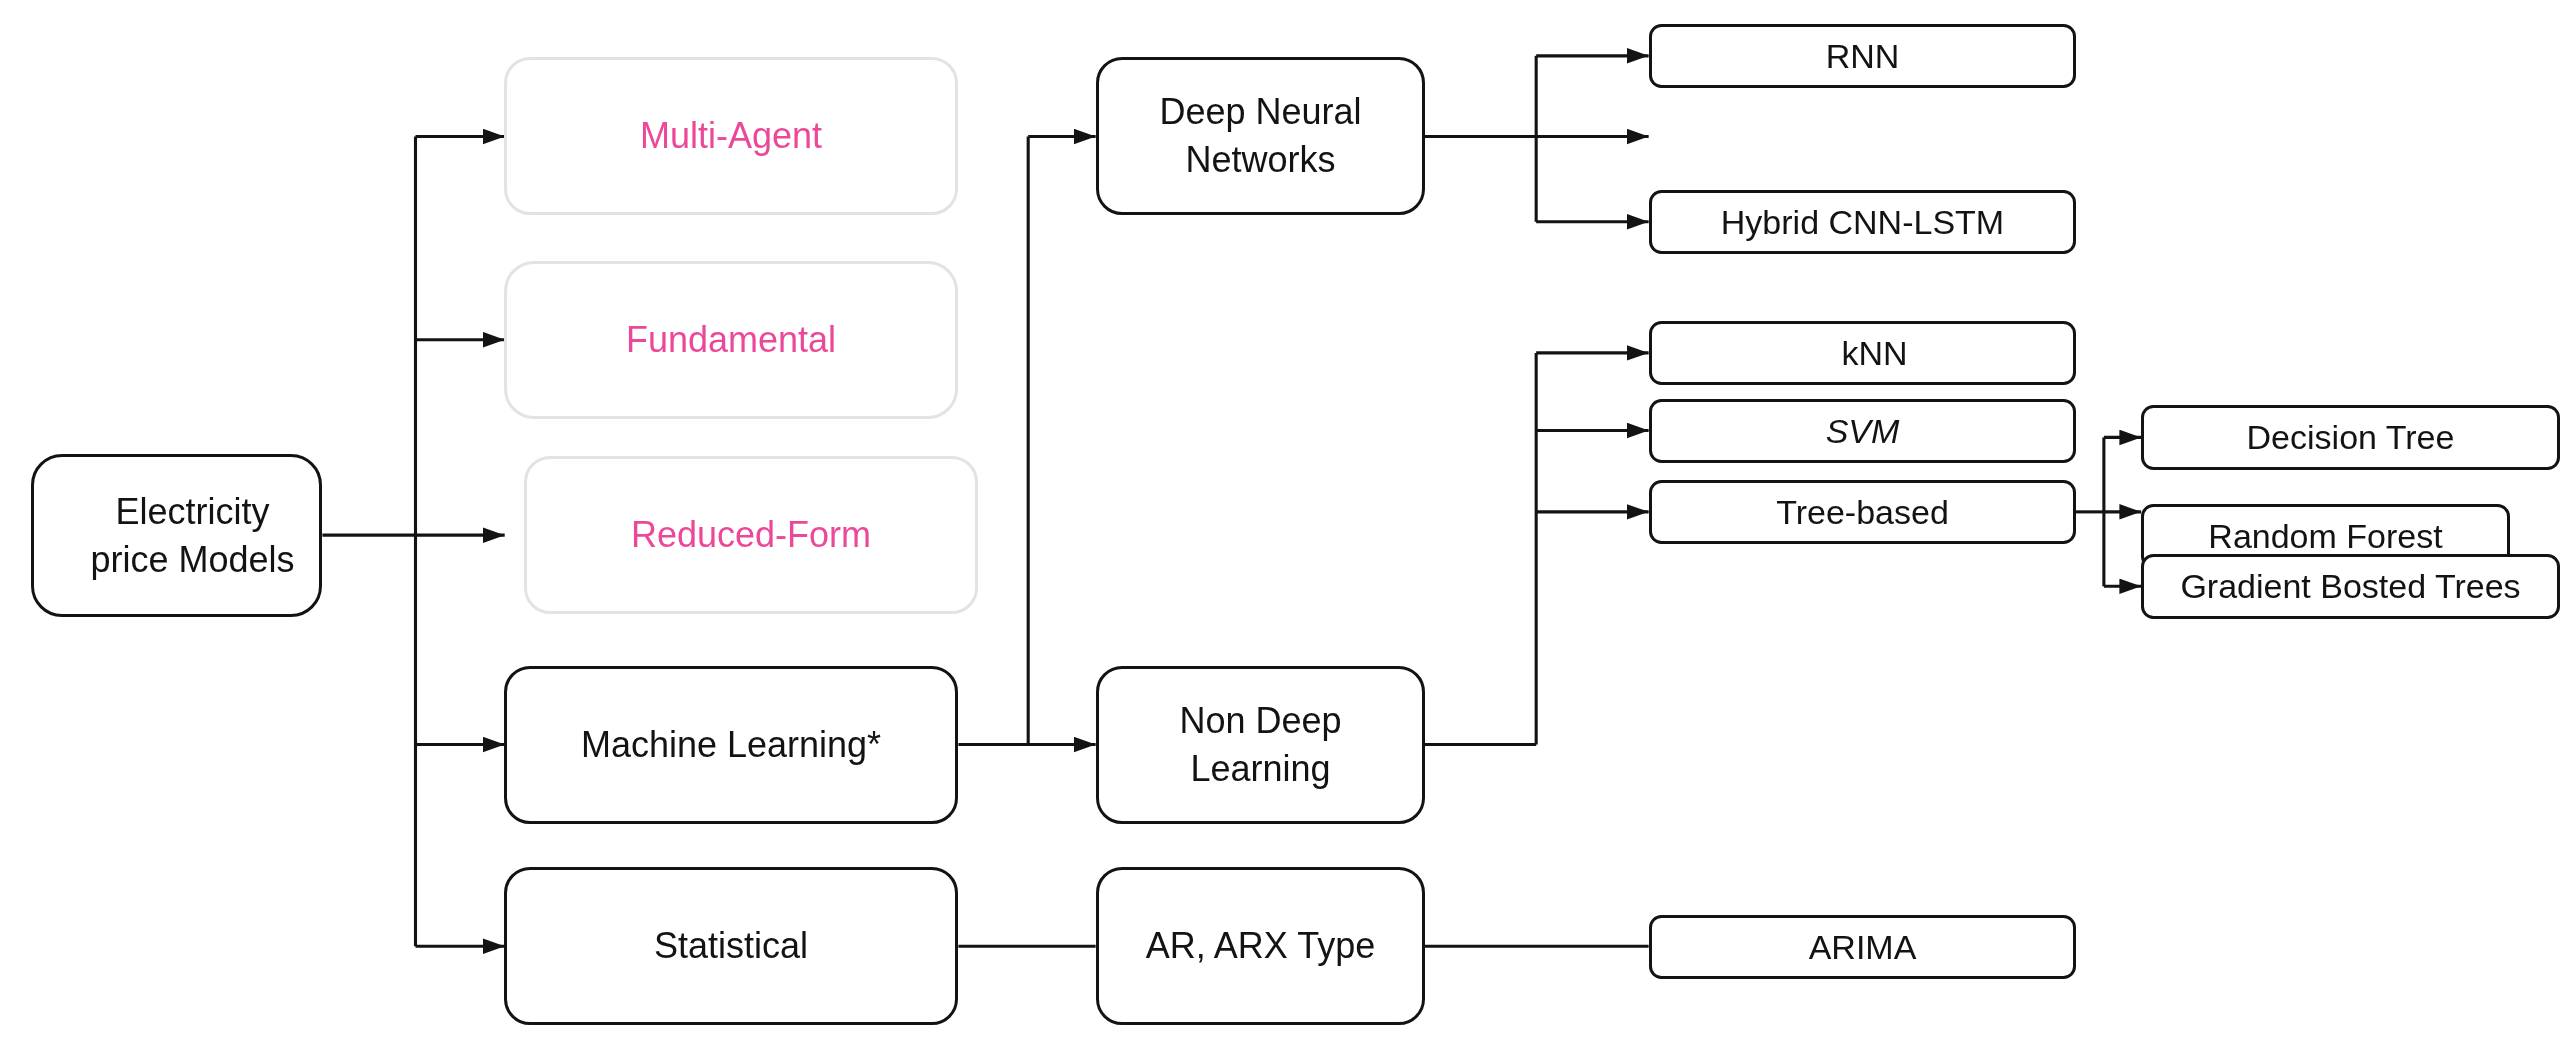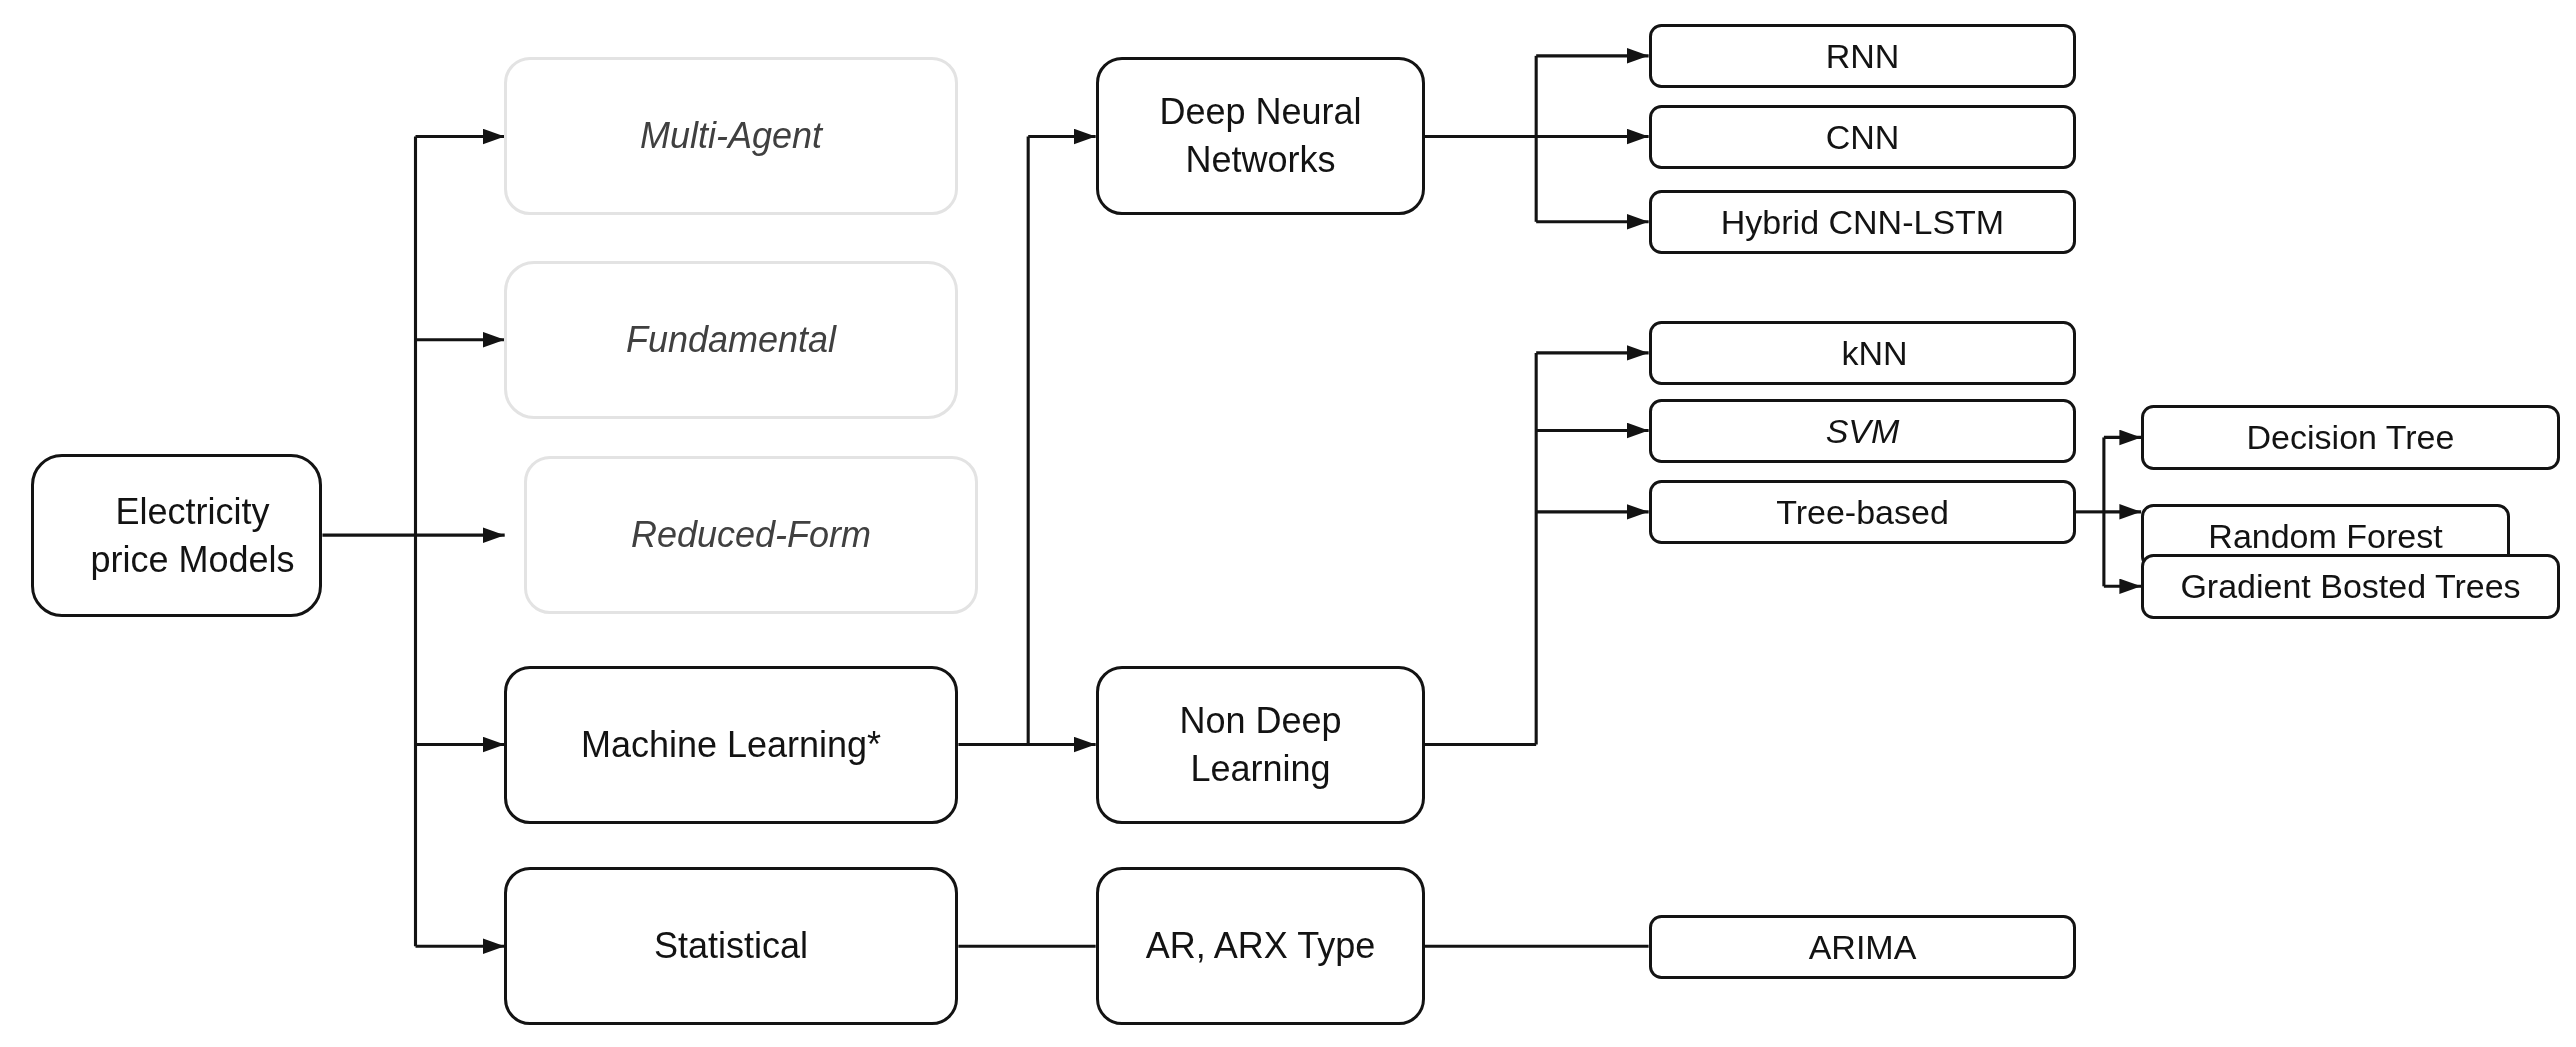--- a/index.html
+++ b/index.html
@@ -39,22 +39,21 @@
   }
   
   .big {
     border: 3.9px solid #131313;
     border-radius: 26px;
     font-size: 36px;
   }
   
   .dimmed {
     border: 3.1px solid #e3e3e3;
-    color: #404040;
-    font-style: italic;
+    color: #ec4899;
   }
   
   .small {
     border: 3.1px solid #131313;
     border-radius: 12.4px;
     font-size: 34px;
   }
 
   
   #n-root     { left: 31px;   top: 454px;  width: 291px; height: 163px; border-radius: 31px; padding-left: 32px; }
@@ -154,23 +153,20 @@
     <span>Non Deep
 Learning</span>
   </div>
   <div class="node big" id="n-ar">
     <span>AR, ARX Type</span>
   </div>
 
   <div class="node small" id="n-rnn">
     <span>RNN</span>
   </div>
-  <div class="node small" id="n-cnn">
-    <span>CNN</span>
-  </div>
   <div class="node small" id="n-hybrid">
     <span>Hybrid CNN-LSTM</span>
   </div>
   <div class="node small" id="n-knn">
     <span>kNN</span>
   </div>
   <div class="node small" id="n-svm">
     <span>SVM</span>
   </div>
   <div class="node small" id="n-tree">

